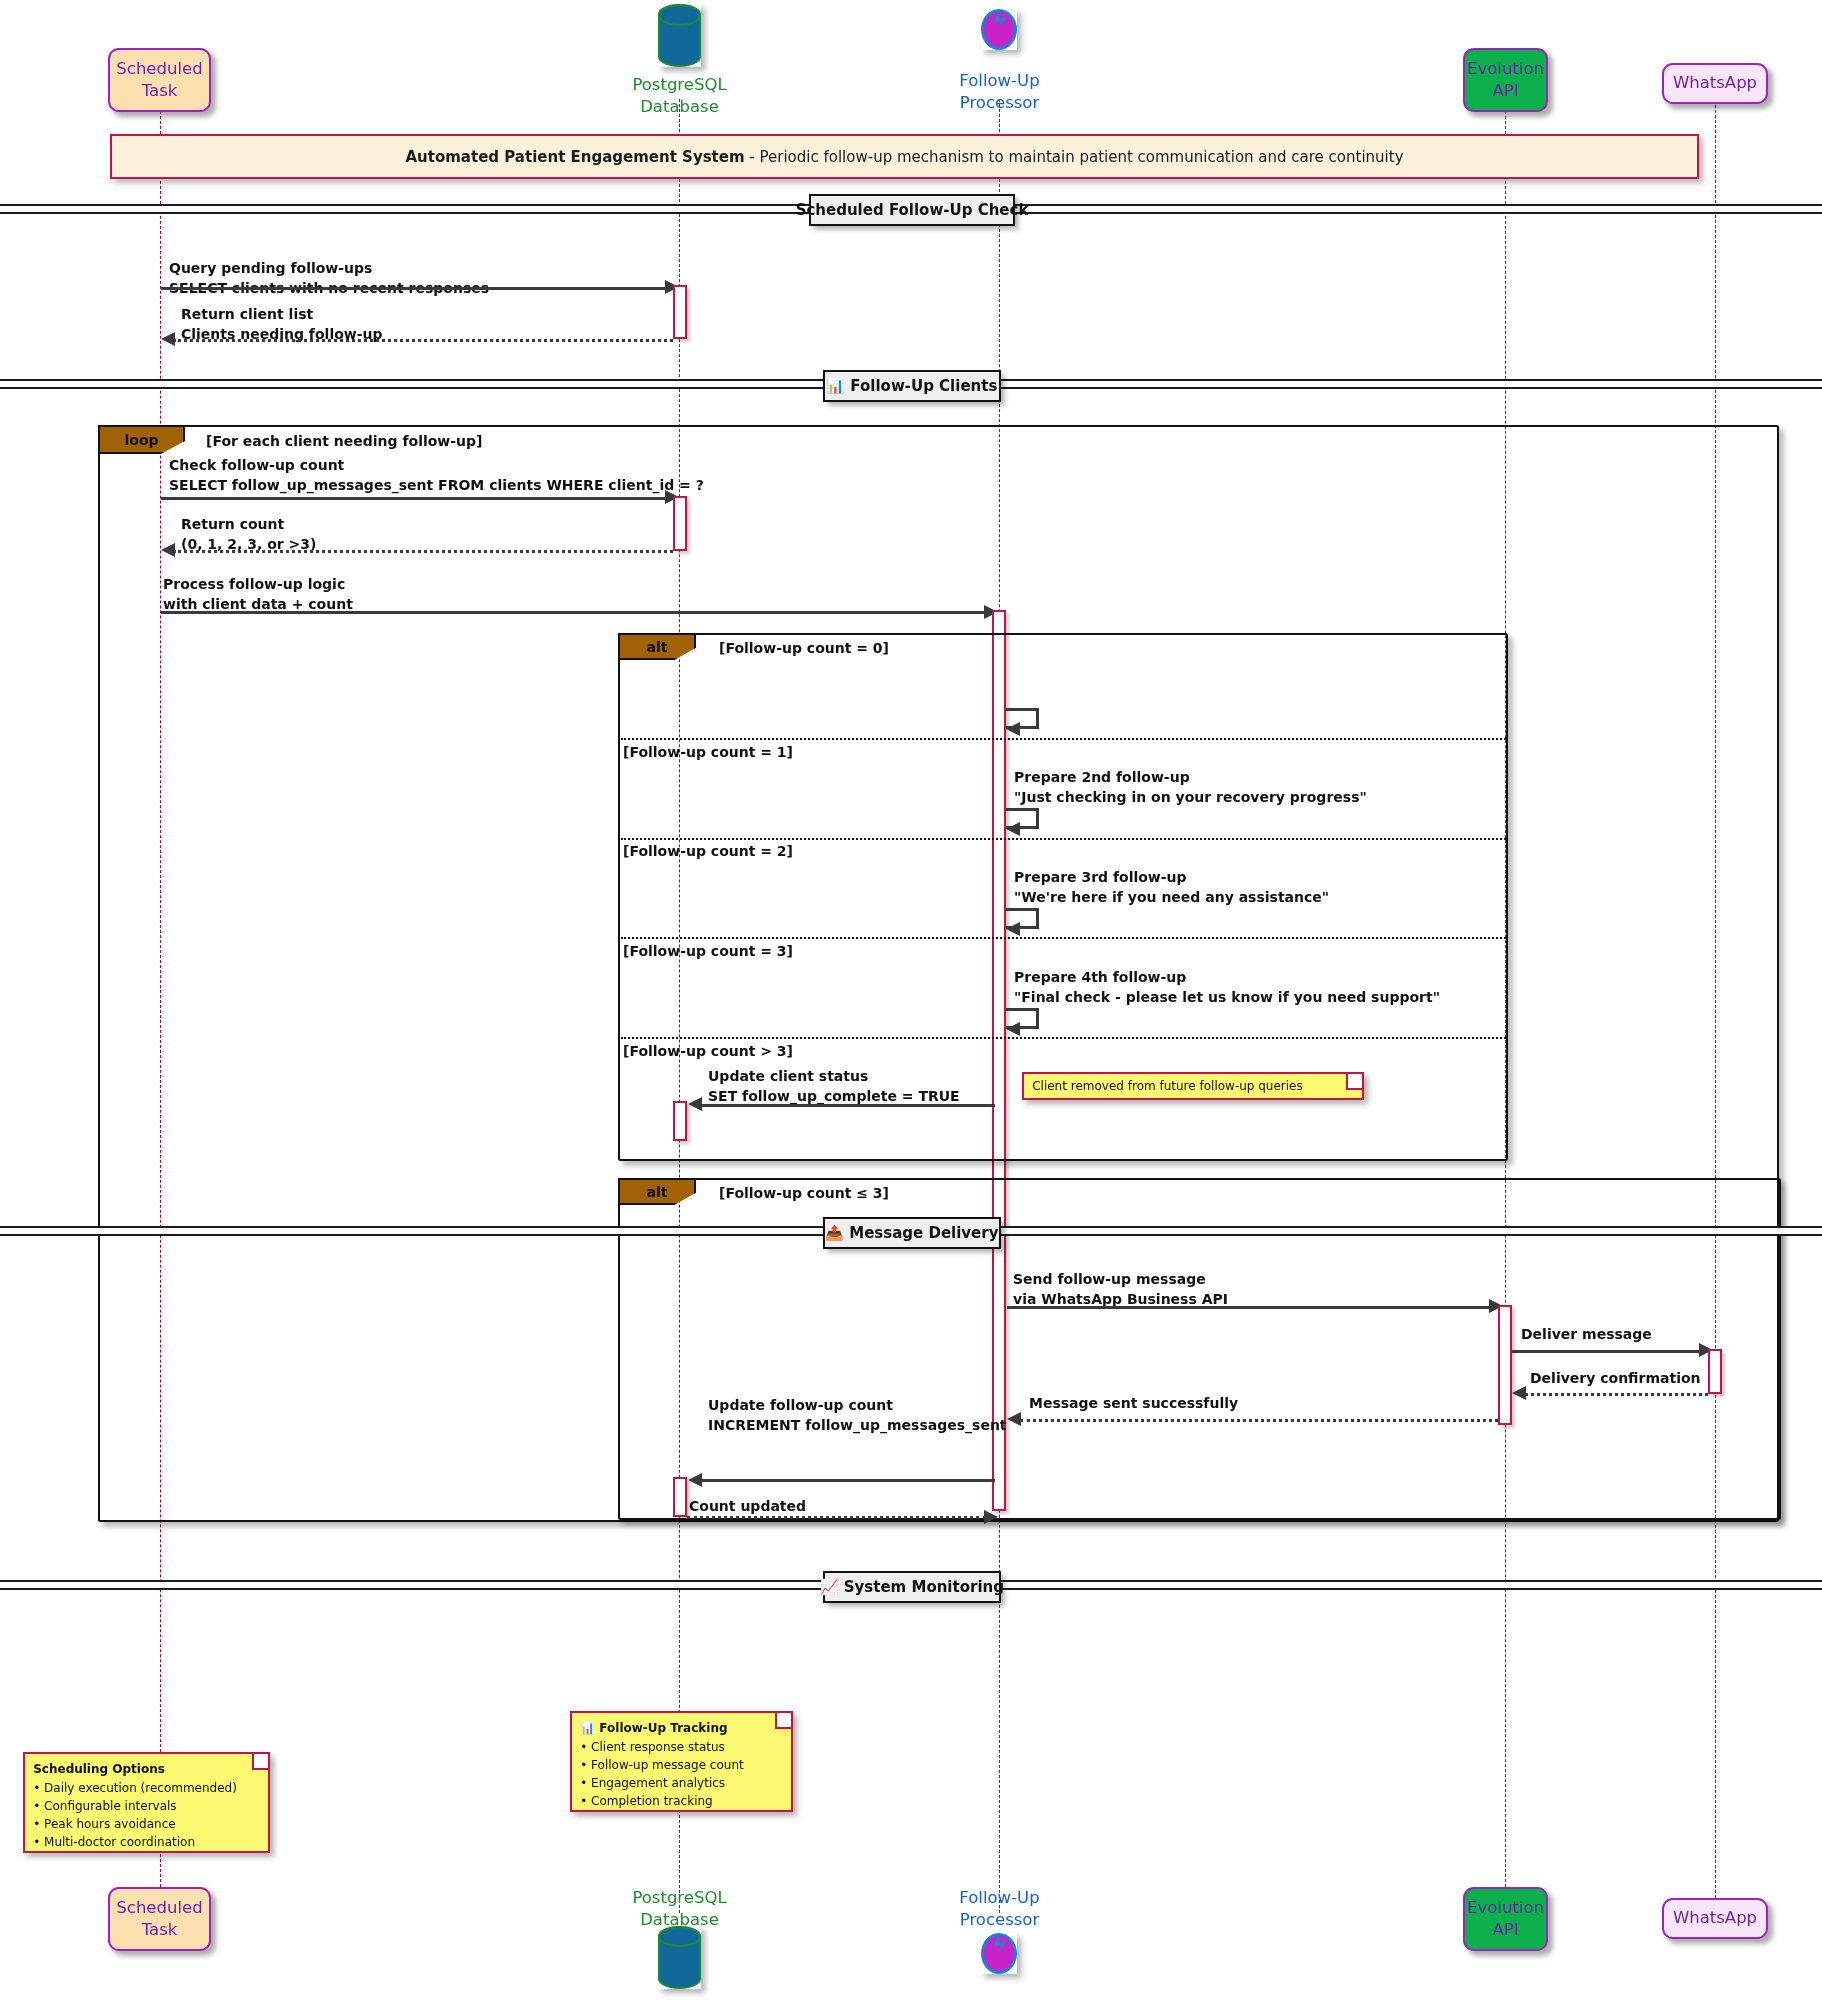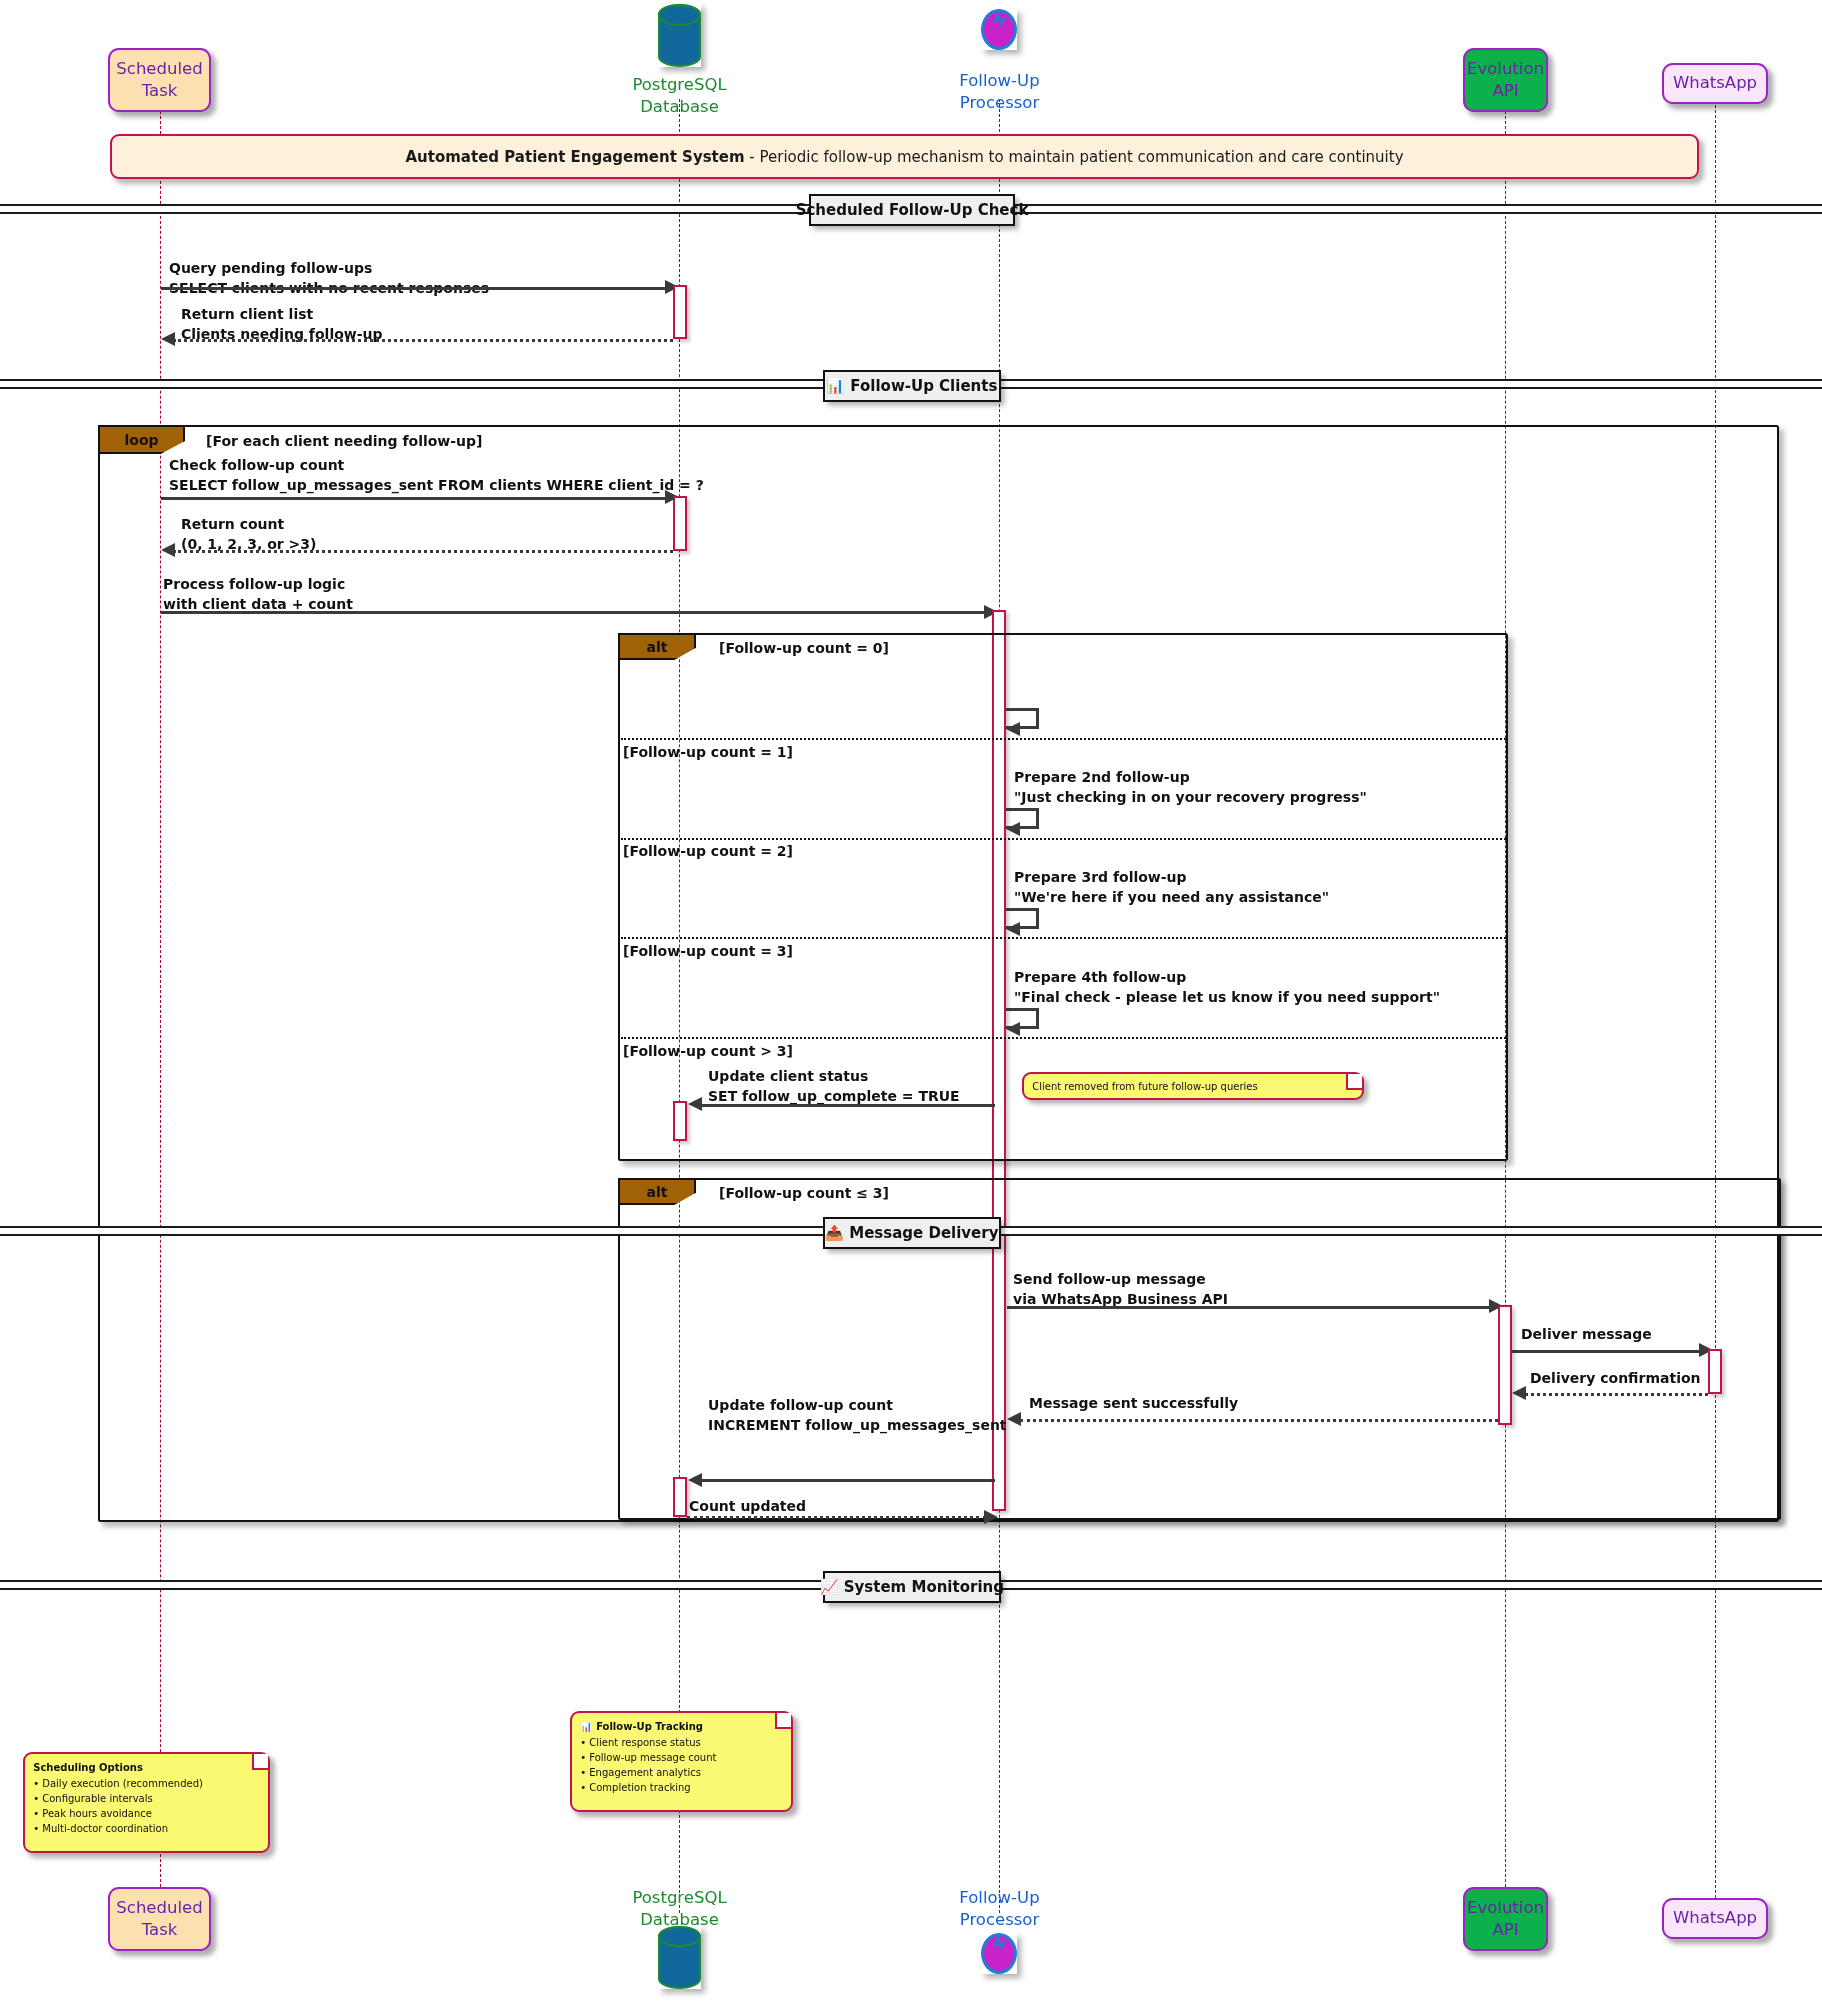--- a/index.html
+++ b/index.html
@@ -20,21 +20,21 @@
   .db-body{position:absolute;inset:0;background:#11699B;border:2.9px solid #1E8A2E;border-radius:50%/16%;}
   .db-top{position:absolute;left:0;right:0;top:0;height:34%;background:#11699B;border:2.9px solid #1E8A2E;border-radius:50%;box-sizing:border-box;}
   .db-label{position:absolute;text-align:center;color:#1E8A2E;font-size:16.5px;line-height:1.35;white-space:nowrap;}
 
   .ent-shape{position:absolute;box-shadow:4.1px 4.1px 5.8px rgba(0,0,0,.3);}
   .ent-ell{position:absolute;inset:0;background:#C822C8;border:3.3px solid #1E7FD4;border-radius:50%;box-sizing:border-box;}
   .ent-label{position:absolute;text-align:center;color:#1560D0;font-size:16.5px;line-height:1.35;white-space:nowrap;}
 
   
   .titlebox{position:absolute;box-sizing:border-box;background:#FDF1DC;border:2.1px solid #C2134B;
-            border-radius:9px;display:flex;align-items:center;justify-content:center;
+            border-radius:0;display:flex;align-items:center;justify-content:center;
             font-size:15px;color:#1a1a1a;box-shadow:4.1px 4.1px 5.8px rgba(0,0,0,.28);}
   .titlebox b{font-weight:bold;}
 
   
   .divline{position:absolute;height:5.8px;background:#ffffff;border-top:2.9px solid #1b1b1b;border-bottom:2.9px solid #1b1b1b;box-sizing:content-box;}
   .divbox{position:absolute;box-sizing:border-box;background:#EFEFEF;border:2.9px solid #111;
           display:flex;align-items:center;justify-content:center;gap:5px;
           font-size:15px;font-weight:bold;color:#111;white-space:nowrap;
           box-shadow:4.1px 4.1px 5px rgba(0,0,0,.3);padding:0 8.2px;}
 
@@ -57,21 +57,21 @@
   .head.right{border-top:7px solid transparent;border-bottom:7px solid transparent;border-left:14px solid #3A3A3A;}
   .head.left{border-top:7px solid transparent;border-bottom:7px solid transparent;border-right:14px solid #3A3A3A;}
 
   .msg{position:absolute;font-size:14px;font-weight:bold;color:#111;line-height:1.4;white-space:nowrap;}
 
   
   .selfmsg{position:absolute;box-sizing:border-box;border:3.3px solid #3A3A3A;border-left:none;}
 
   
   .note{position:absolute;box-sizing:border-box;background:#FBF871;border:2.1px solid #C2134B;
-        border-radius:9px;padding:5.8px 8.2px;font-size:10px;color:#111;line-height:1.5;
+        border-radius:0;padding:5.8px 8.2px;font-size:12px;color:#111;line-height:1.5;
         box-shadow:4.1px 4.1px 5.8px rgba(0,0,0,.3);}
   .note .corner{position:absolute;top:0;right:0;width:14px;height:14px;background:#fff;
                 border-left:2.1px solid #C2134B;border-bottom:2.1px solid #C2134B;}
   .note .nt{font-weight:bold;display:block;margin-bottom:1.6px;}
   .note .li{display:block;white-space:nowrap;}
 </style>
 </head>
 <body>
 
 <div id="canvas">

